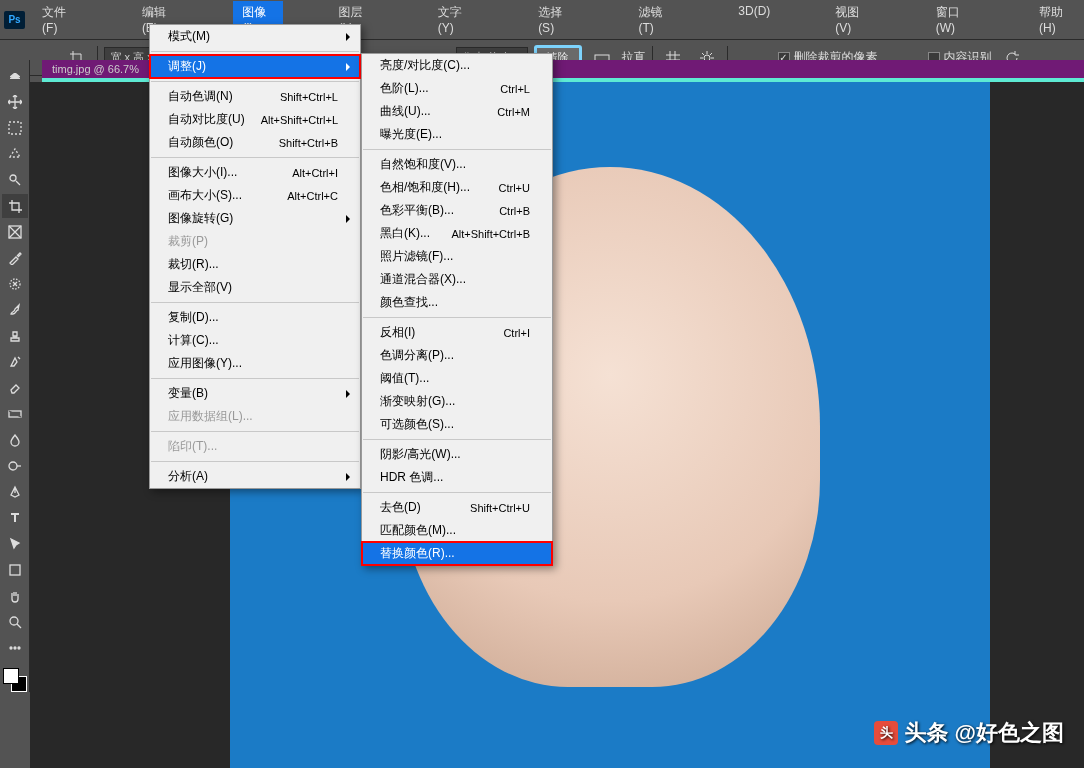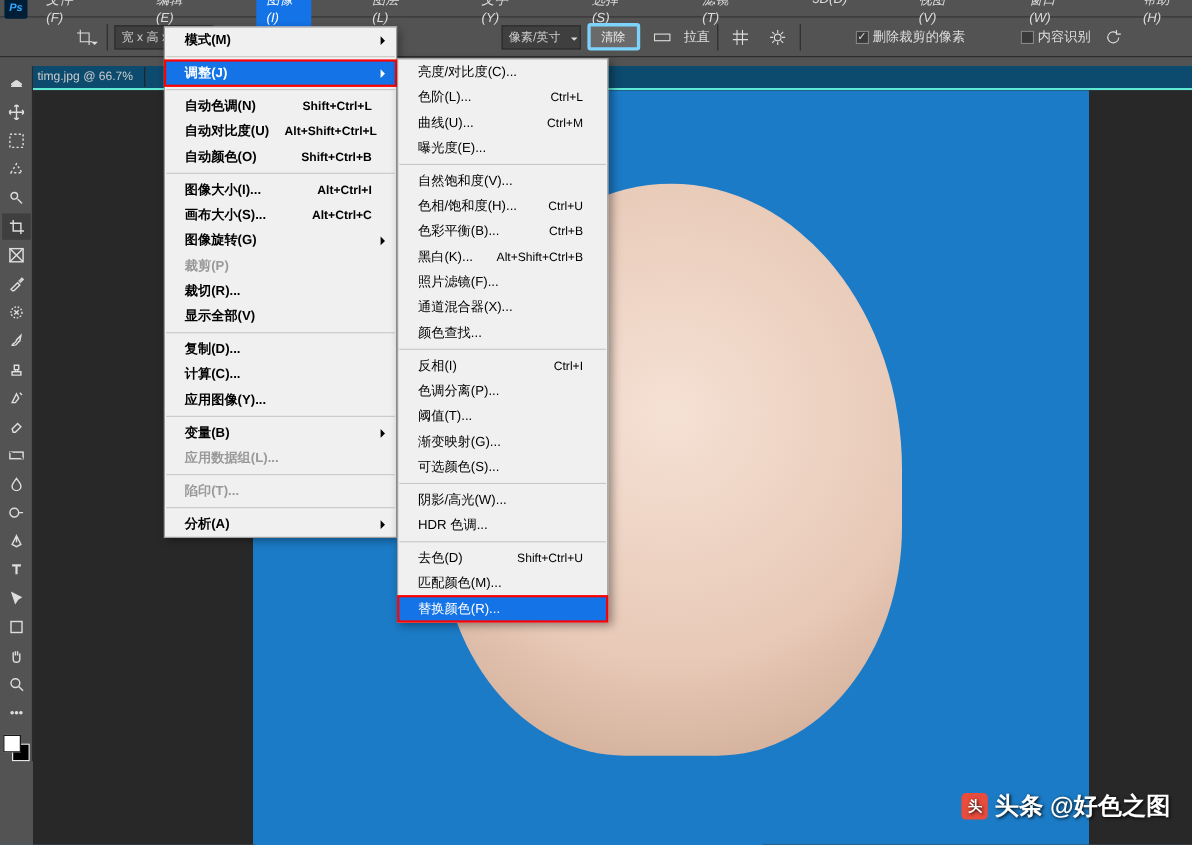--- a/index.html
+++ b/index.html
@@ -1,19 +1,19 @@
 <!DOCTYPE html>
 <html><head>
 <meta charset="utf-8">
 <style>
 * { margin:0; padding:0; box-sizing:border-box; font-family:"Microsoft YaHei","Segoe UI",sans-serif; }
 body { background:#535353; width:1084px; height:768px; overflow:hidden; color:#ddd; font-size:12px; position:relative; }
 
 
-.menubar { height:16px; background:#535353; display:flex; align-items:center; padding-left:4px; border-bottom:1px solid #2a2a2a;font-style:italic; }
+.menubar { height:40px; background:#535353; display:flex; align-items:center; padding-left:4px; border-bottom:1px solid #2a2a2a; }
 .ps-logo { width:22px; height:18px; background:#001e36; color:#31a8ff; font-size:10px; font-weight:bold; display:flex; align-items:center; justify-content:center; border-radius:2px; margin-right:8px; }
 .mb-item { padding:3px 9px; cursor:default; }
 .mb-item.open { background:#1473e6; color:#fff; }
 
 
 .optbar { height:36px; background:#535353; display:flex; align-items:center; padding-left:4px; border-bottom:1px solid #2a2a2a; gap:6px;justify-content:center; }
 .tool-btn { width:28px; height:28px; display:flex; align-items:center; justify-content:center; position:relative; }
 .tool-btn svg { fill:#ddd; stroke:#ddd; }
 .dd-arrow::after { content:""; border:3px solid transparent; border-top-color:#ddd; position:absolute; right:2px; bottom:4px; }
 .optfield { background:#3f3f3f; border:1px solid #2a2a2a; color:#ccc; height:22px; padding:0 6px; display:flex; align-items:center; font-size:11px; }
@@ -26,33 +26,33 @@
 
 .lefttools { position:absolute; left:0; top:60px; width:30px; background:#535353; display:flex; flex-direction:column; align-items:center; padding-top:4px; gap:2px; border-right:1px solid #2a2a2a; }
 .lt { width:26px; height:24px; display:flex; align-items:center; justify-content:center; }
 .lt svg { fill:none; stroke:#ddd; stroke-width:1.3; }
 .lt.active { background:#3f3f3f; }
 .swatches { margin-top:6px; width:24px; height:24px; position:relative; }
 .swatches .fg { width:16px; height:16px; background:#fff; border:1px solid #000; position:absolute; top:0; left:0; }
 .swatches .bg { width:16px; height:16px; background:#000; border:1px solid #fff; position:absolute; bottom:0; right:0; }
 
 
-.doctabs { position:absolute; left:24px; top:60px; right:0; height:22px; background:#0c4a6e; display:flex; align-items:center; border-bottom:2px solid #5eead4; }
+.doctabs { position:absolute; left:42px; top:60px; right:0; height:22px; background:#701a75; display:flex; align-items:center; border-bottom:4px solid #5eead4; }
 .dtab { padding:3px 10px; color:#ccc; font-size:11px; border-right:1px solid #222; }
 
 
 .canvas { position:absolute; left:30px; top:82px; right:0; bottom:0; background:#282828; overflow:hidden; }
 .doc-bg { position:absolute; left:200px; top:0; width:760px; height:690px; background:#1b7bc6; }
 .face-placeholder { position:absolute; left:50%; top:50%; transform:translate(-50%,-50%); width:420px; height:520px; border-radius:50% 50% 40% 40%; background:radial-gradient(circle at 50% 40%, #f5e1d4 0%, #e8c9b7 60%, #c9a58f 100%); }
 .watermark { position:absolute; right:20px; bottom:20px; color:#fff; font-size:22px; font-weight:bold; text-shadow:1px 1px 3px #000; display:flex; align-items:center; gap:6px; }
 .wm-logo { width:24px; height:24px; background:#e74c3c; border-radius:4px; display:flex; align-items:center; justify-content:center; font-size:13px; }
 
 
 .dropdown { position:absolute; background:#f0f0f0; color:#000; font-size:12px; box-shadow:3px 3px 8px rgba(0,0,0,.4); border:1px solid #9a9a9a; z-index:10; }
-.dd1 { left:149px; top:24px; width:212px;font-weight:bold; }
+.dd1 { left:149px; top:24px; width:212px; }
 .dd2 { left:361px; top:53px; width:192px; }
 .drow { display:flex; align-items:center; padding:3px 22px 3px 18px; white-space:nowrap; position:relative; }
 .drow.hover { background:#1473e6; color:#fff; }
 .drow.disabled { color:#999; }
 .drow.sub::after { content:""; border:4px solid transparent; border-left-color:currentColor; position:absolute; right:6px; }
 .drow .lbl { flex:1; }
 .drow .sc { margin-left:14px; font-size:11px; }
 .dsep { height:1px; background:#c8c8c8; margin:3px 1px; }
 .redbox { outline:2px solid #ff0000; outline-offset:-1px; }
 </style>

